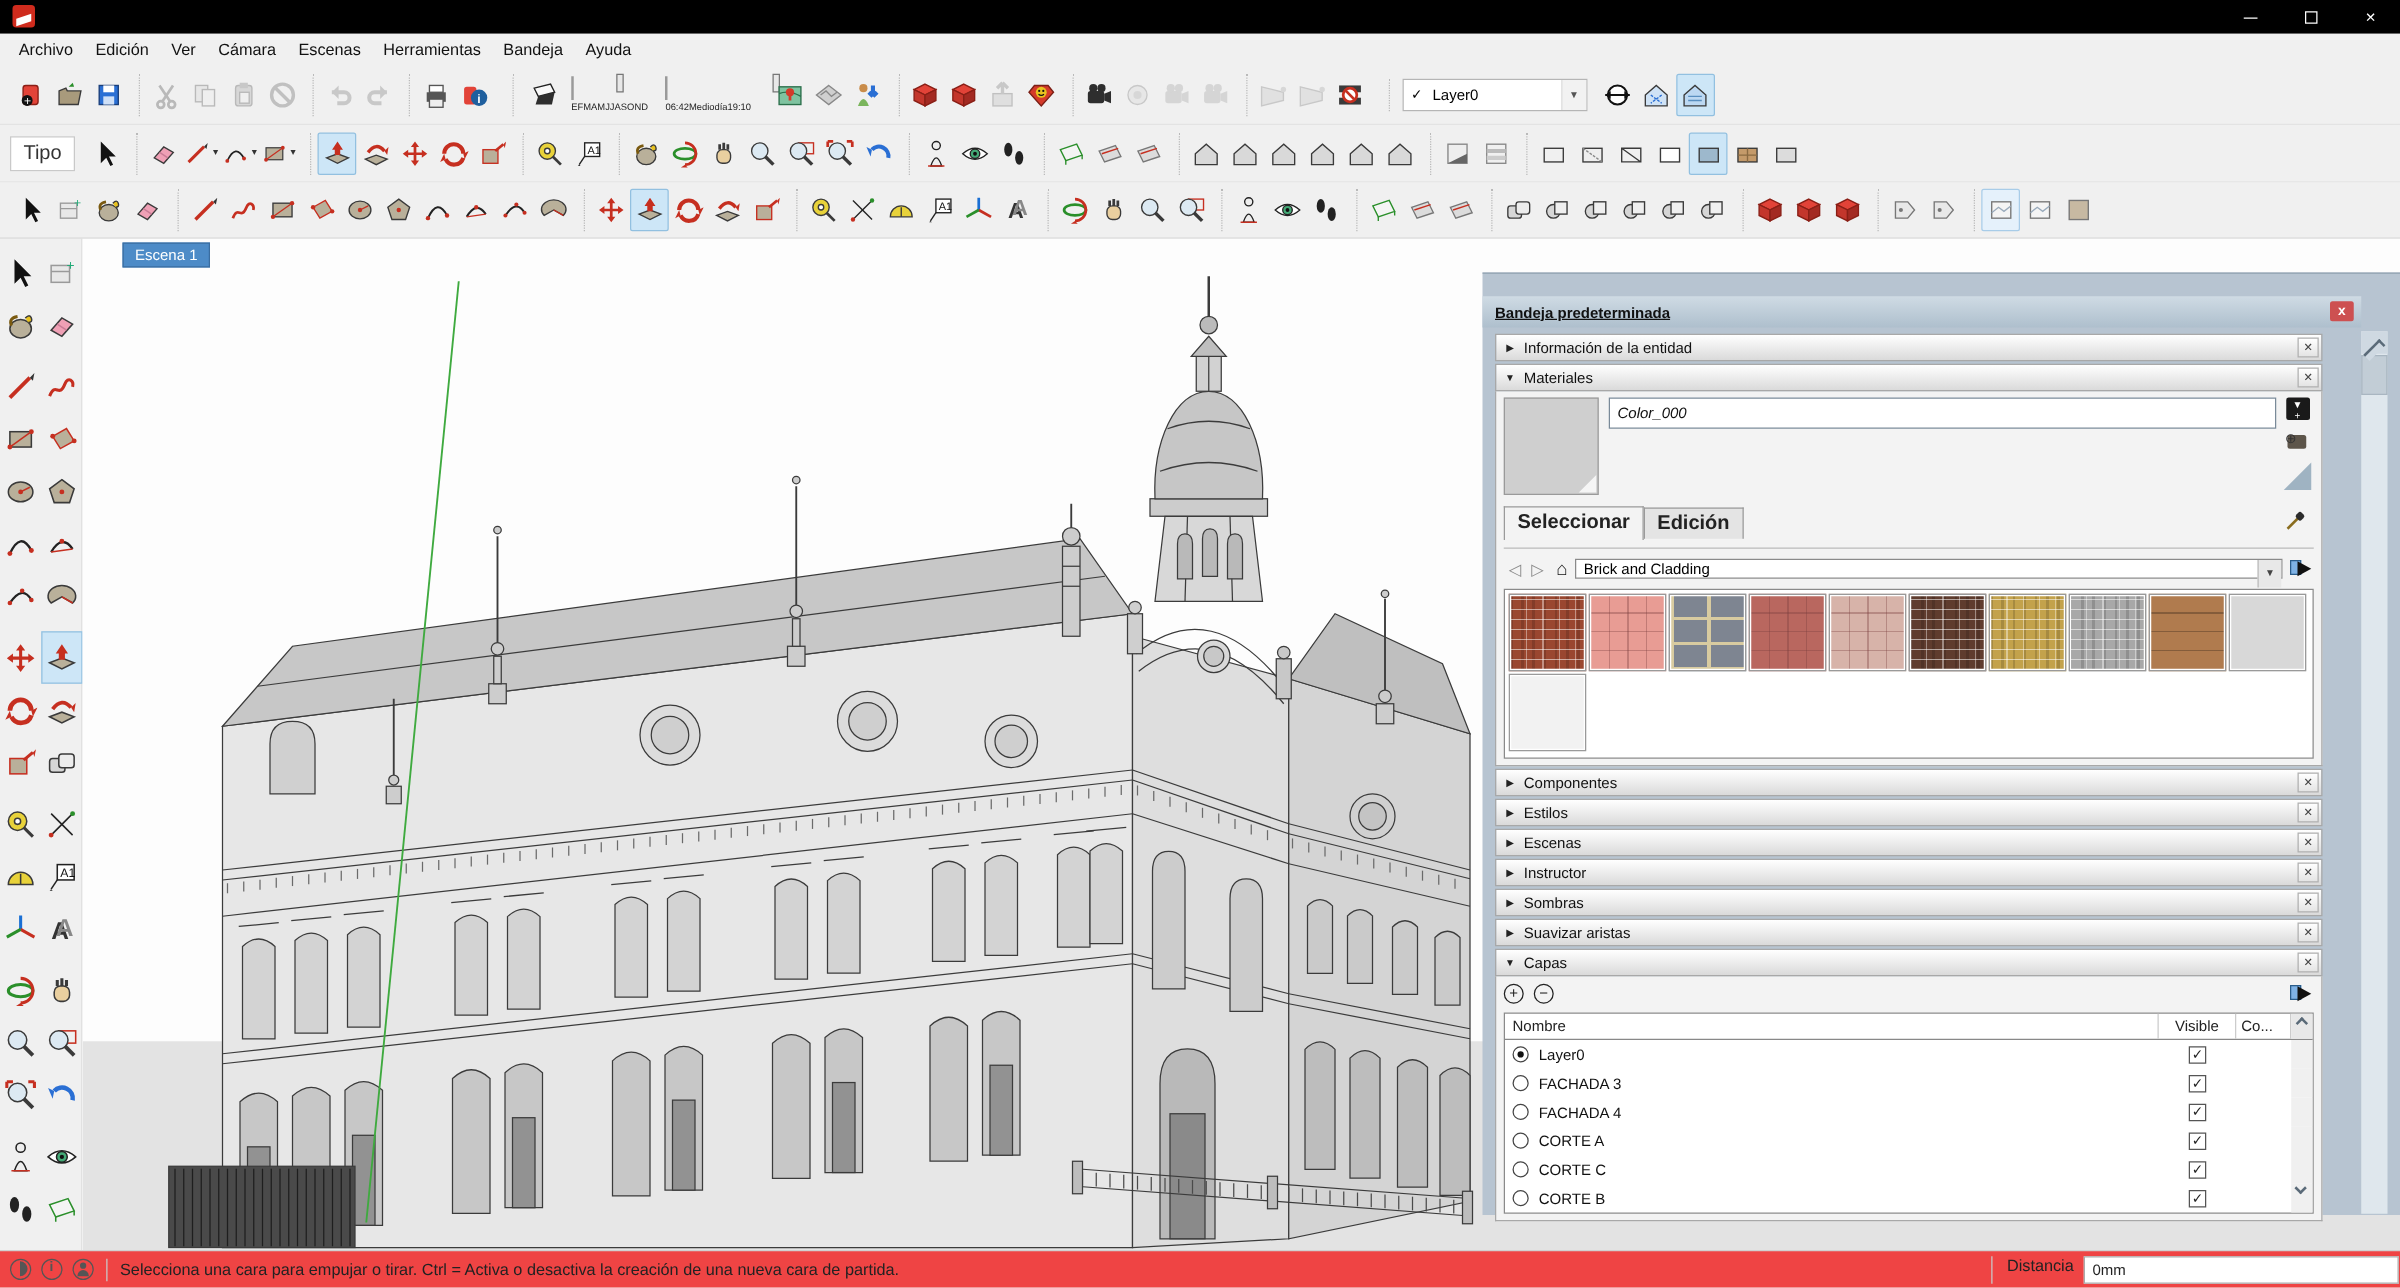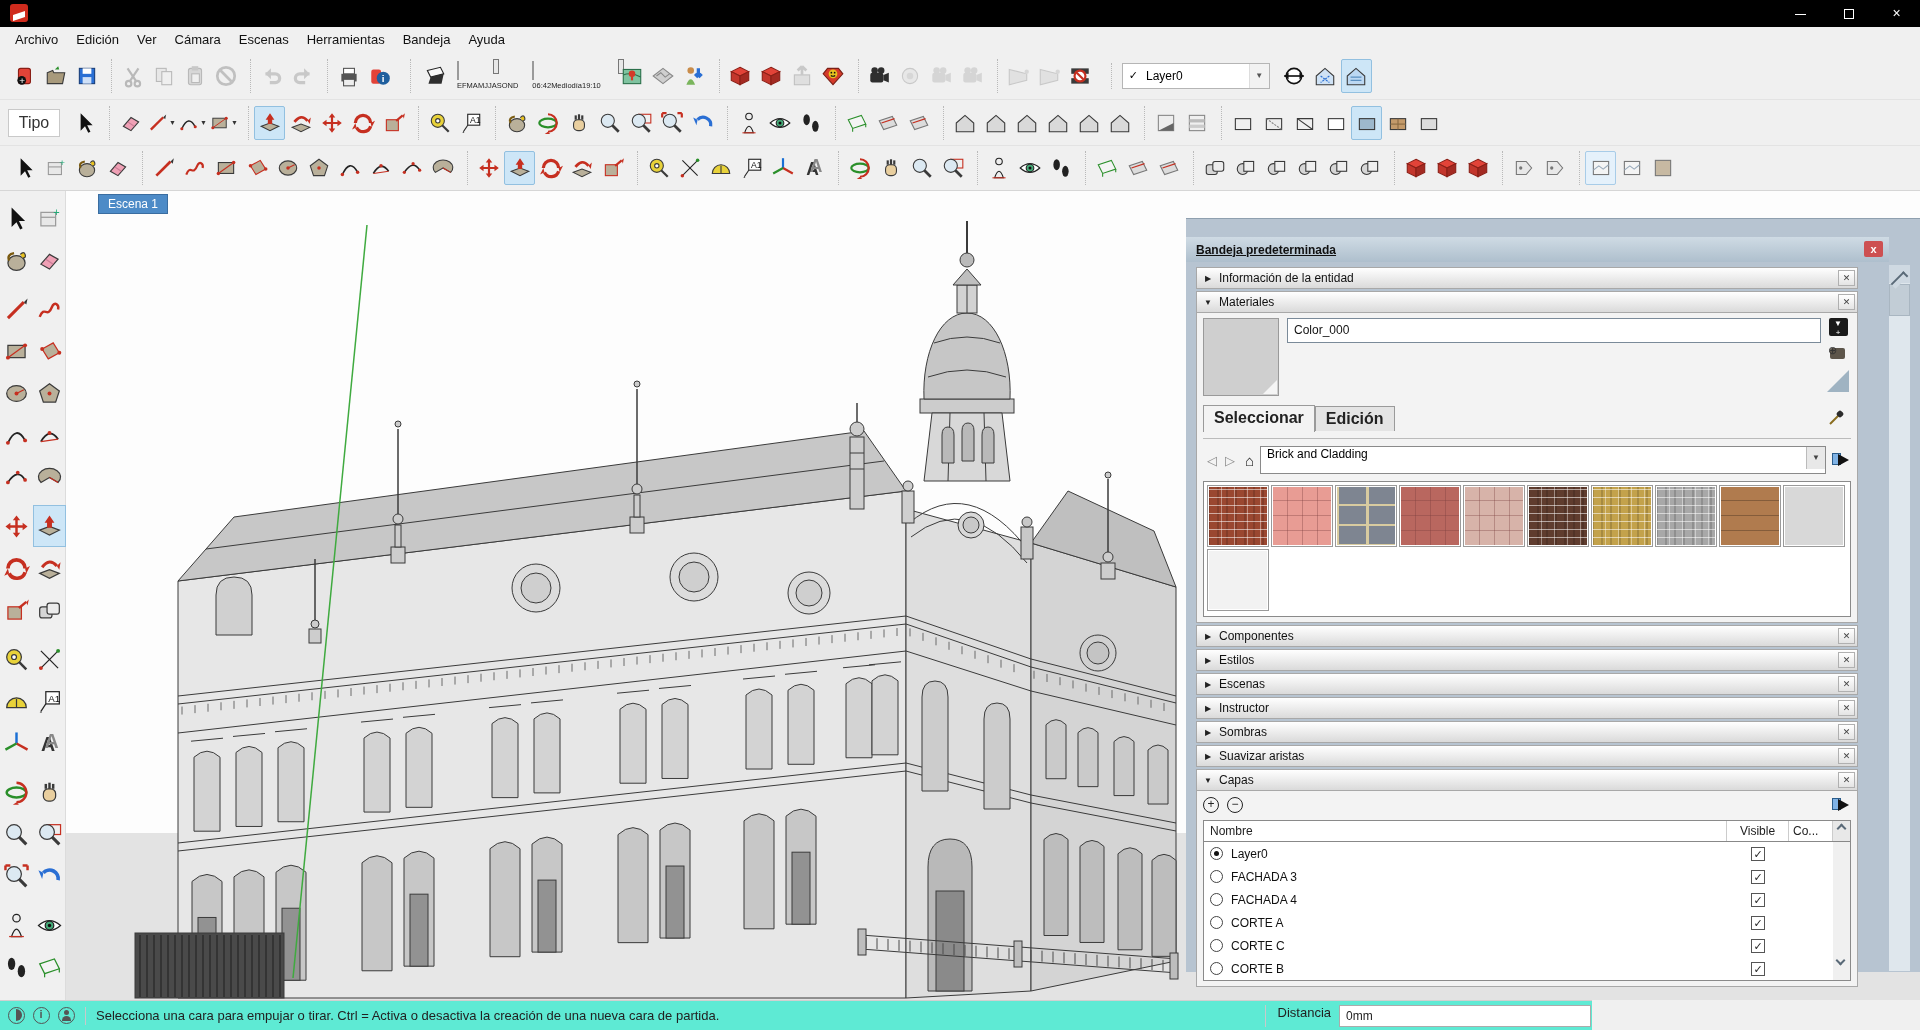--- a/index.html
+++ b/index.html
@@ -62,35 +62,35 @@
   #tray-body{position:absolute;left:10px;top:46px;width:662px;}
   .section-h{height:22px;margin-top:2px;background:linear-gradient(#ffffff,#dadada);border:1px solid #a8a8a8;display:flex;align-items:center;font-size:12px;color:#111;position:relative;}
   .section-h .arr{width:22px;text-align:center;font-size:8px;color:#222;}
   .section-close{position:absolute;right:2px;top:2px;width:17px;height:16px;border:1px solid #b0b0b0;background:linear-gradient(#fff,#e4e4e4);font-size:9px;color:#444;text-align:center;line-height:15px;}
   .panel-body{background:#f3f3f3;border:1px solid #a8a8a8;border-top:none;padding:5px 6px;}
   
   #mat-top{display:flex;}
   #mat-preview{width:76px;height:78px;background:#cfcfcf;border:1px solid #9a9a9a;position:relative;}
   #mat-preview i{position:absolute;right:1px;bottom:1px;width:0;height:0;border-left:14px solid transparent;border-bottom:14px solid #f5f5f5;}
   #mat-nameblock{flex:1;margin-left:8px;}
-  #mat-name{width:100%;height:25px;background:#fff;border:1px solid #7a8a99;font-size:12px;padding:4px 6px;color:#111;}
+  #mat-name{width:100%;height:25px;background:#fff;border:1px solid #7a8a99;font-size:12px;padding:4px 6px;color:#111;font-style:italic;}
   #mat-icons{width:26px;margin-left:4px;display:flex;flex-direction:column;align-items:center;}
   #create-material{width:19px;height:18px;background:#1a1a1a;color:#fff;font-size:8px;text-align:center;line-height:9px;padding-top:1px;border-radius:2px;}
   #inmodel-btn{margin-top:8px;width:20px;height:18px;position:relative;}
   #inmodel-btn .b{position:absolute;left:2px;top:4px;width:15px;height:11px;background:#5d554a;border-radius:2px;}
   #inmodel-btn .p{position:absolute;left:0;top:0;color:#333;font-size:11px;}
   #sample-tri{margin-top:8px;width:0;height:0;border-left:22px solid transparent;border-bottom:22px solid #9fb3c2;}
   #mat-tabs{display:flex;margin-top:8px;align-items:flex-end;}
   .mtab{padding:3px 10px;font-size:16px;border:1px solid #9a9a9a;background:#e4e4e4;color:#222;border-bottom:none;font-weight:bold;}
   .mtab.on{background:#f3f3f3;position:relative;top:1px;padding-bottom:5px;}
   #eyedropper{margin-left:auto;margin-right:6px;}
   #mat-nav{display:flex;align-items:center;margin-top:7px;border-top:1px solid #bbb;padding-top:7px;}
   .navarr{font-size:13px;color:#8a8a8a;margin:0 4px;}
   .home-ic{font-size:15px;color:#111;margin:0 6px;}
-  #collection{flex:1;height:28px;background:#fff;border:1px solid #8a8a8a;font-size:12px;display:flex;align-items:flex-start;padding-left:6px;}
+  #collection{flex:1;height:16px;background:#fff;border:1px solid #8a8a8a;font-size:12px;display:flex;align-items:flex-start;padding-left:6px;}
   #collection .dd{margin-left:auto;width:19px;height:22px;background:#e8e8e8;border-left:1px solid #bbb;text-align:center;line-height:22px;font-size:8px;color:#444;}
   .detail-arrow{width:20px;height:18px;position:relative;margin-left:5px;}
   .detail-arrow .pg{position:absolute;left:1px;top:2px;width:9px;height:12px;background:#7fb2e5;border:1px solid #2a5c8a;}
   .detail-arrow .tr{position:absolute;left:7px;top:3px;width:0;height:0;border-left:11px solid #111;border-top:6px solid transparent;border-bottom:6px solid transparent;}
   #swatchwrap{margin-top:7px;background:#fff;border:1px solid #8a8a8a;padding:2px;height:136px;overflow:hidden;}
   #swatches{display:flex;flex-wrap:wrap;}
   .swatch{width:62px;height:62px;border:1px solid #9a9a9a;outline:1px solid #fff;outline-offset:-2px;margin:1px;}
   .pat-brick{background-image:repeating-linear-gradient(0deg,rgba(255,255,255,.55) 0 1px,transparent 1px 8px),repeating-linear-gradient(90deg,rgba(255,255,255,.4) 0 1px,transparent 1px 13px),repeating-linear-gradient(90deg,rgba(0,0,0,.15) 0 2px,transparent 2px 9px);}
   .pat-block{background-image:repeating-linear-gradient(0deg,#d8cba0 0 2px,transparent 2px 20px),repeating-linear-gradient(90deg,#d8cba0 0 3px,transparent 3px 30px);}
   .pat-pavers{background-image:repeating-linear-gradient(0deg,rgba(120,60,60,.35) 0 1px,transparent 1px 15px),repeating-linear-gradient(90deg,rgba(120,60,60,.35) 0 1px,transparent 1px 15px);}
@@ -115,21 +115,21 @@
   .cbx{display:inline-block;width:14px;height:14px;border:1px solid #555;background:#fff;font-size:11px;line-height:13px;color:#222;}
   .lcolor{width:20px;height:19px;margin-left:4px;}
   
   #trayscroll{position:absolute;right:10px;top:46px;width:21px;height:706px;background:#dfe7ed;}
   #trayscroll .up{height:18px;background:#cfd9e2;text-align:center;font-size:8px;color:#555;line-height:18px;}
   #trayscroll .thumb{height:32px;background:#c2cdd6;border:1px solid #a9b6c1;margin-top:1px;}
   .chev{display:inline-block;width:7px;height:7px;border-left:2px solid #5a6a78;border-top:2px solid #5a6a78;}
   .chev.up{transform:rotate(45deg);margin-top:6px;}
   .chev.down{transform:rotate(-135deg);margin-bottom:4px;}
   
-  #statusbar{position:absolute;left:0;top:1000px;width:1592px;height:30px;background:#5eead4;border-top:1px solid #d0d0d0;display:flex;align-items:center;font-size:13px;color:#222;z-index:6;}
+  #statusbar{position:absolute;left:0;top:1000px;width:1920px;height:30px;background:#ef4444;border-top:1px solid #d0d0d0;display:flex;align-items:center;font-size:13px;color:#222;z-index:6;}
   .sb-ic{width:17px;height:17px;border:1.5px solid #555;border-radius:50%;margin-left:8px;position:relative;}
   #sb-geo:after{content:"";position:absolute;left:7px;top:1px;width:6px;height:12px;background:#555;border-radius:0 6px 6px 0;}
   #sb-info:after{content:"i";position:absolute;left:5.5px;top:0px;font-size:11px;font-weight:bold;color:#555;}
   #sb-person:before{content:"";position:absolute;left:4.5px;top:2px;width:5px;height:5px;border-radius:50%;background:#555;}
   #sb-person:after{content:"";position:absolute;left:2.5px;top:8px;width:9px;height:5px;border-radius:5px 5px 0 0;background:#555;}
   #sb-sep{width:1px;height:18px;background:#c9c9c9;margin:0 10px;}
   #distancia-wrap{margin-left:auto;display:flex;}
   #distancia-label{border-left:1px solid #c9c9c9;padding-left:12px;margin-right:8px;}
   #distancia-value{width:252px;height:22px;background:#fff;border:1px solid #ababab;font-size:12px;display:flex;align-items:center;padding-left:6px;margin-right:1px;}
 </style>

